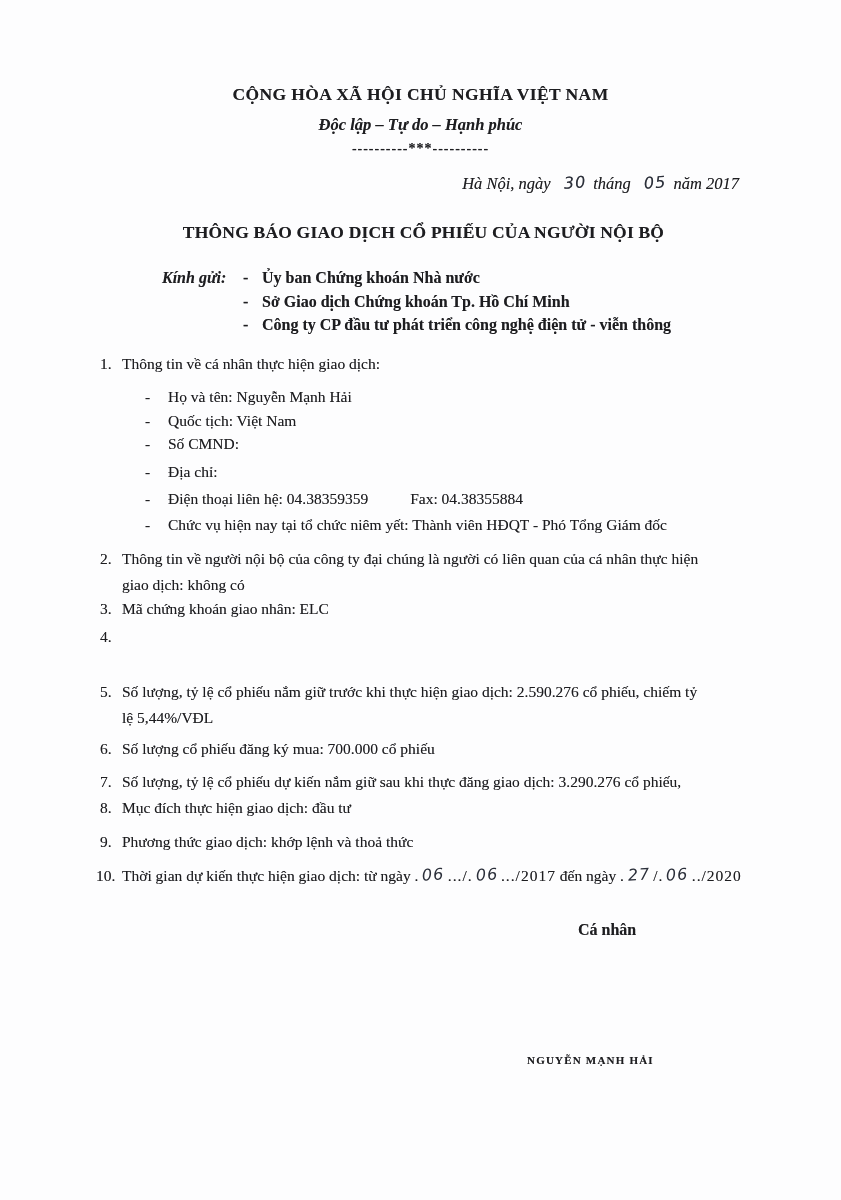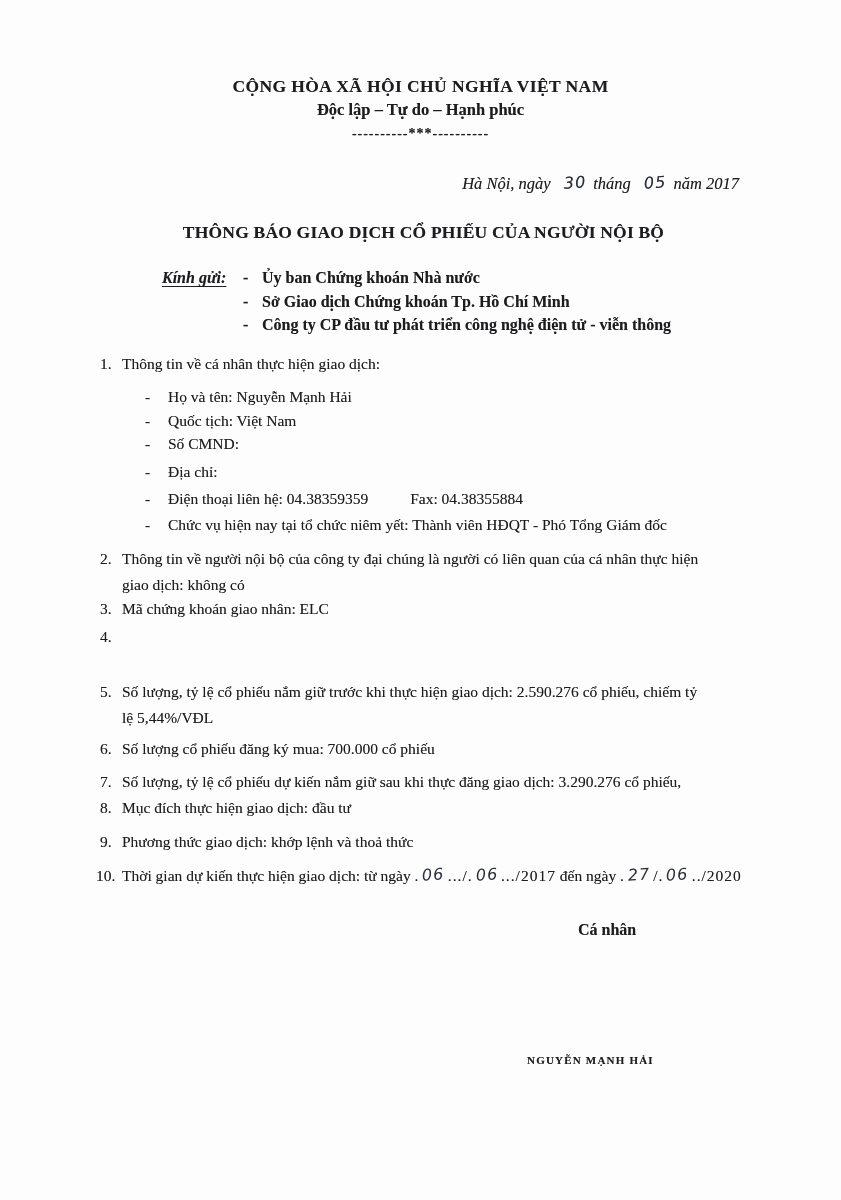--- a/index.html
+++ b/index.html
@@ -6,23 +6,23 @@
   body{
     width:841px;height:1200px;
     background:#fdfdfe;
     font-family:"Liberation Serif","DejaVu Serif",serif;
     color:#1d1d20;
     overflow:hidden;
   }
   .page{position:relative;width:841px;height:1200px;background:#fdfdfe;}
   .ink{text-shadow:0 0 .4px rgba(20,20,25,.45);}
   
-  .header{position:absolute;top:76px;left:0;width:100%;text-align:center;box-sizing:border-box;}
+  .header{position:absolute;top:84px;left:0;width:100%;text-align:center;box-sizing:border-box;}
   .nat-title{font-size:17.5px;font-weight:700;letter-spacing:.4px;}
-  .motto{font-size:16.5px;font-weight:700;margin-top:3px;}
+  .motto{font-size:16.5px;font-weight:700;font-style:italic;margin-top:10px;}
   .divider{font-size:14px;font-weight:700;margin-top:6px;letter-spacing:1px;}
   
   .dateline{position:absolute;top:174px;right:96px;font-size:16.5px;font-style:italic;}
   .dateline .seg{margin-right:6px;}
   
   .hand{
     display:inline-block;
     font-family:"DejaVu Sans",sans-serif;
     font-style:italic;
     font-size:16px;
@@ -31,21 +31,21 @@
     letter-spacing:1px;
     padding:0 3px;
   }
   
   .doc-title{position:absolute;top:222px;left:0;width:100%;text-align:center;padding-left:6px;box-sizing:border-box;
     font-size:17.5px;font-weight:700;letter-spacing:.2px;}
   
   .recipients{position:absolute;top:266px;left:162px;font-size:16px;}
   .rec-row{display:flex;line-height:23.5px;}
   .rec-label-col{flex:0 0 81px;}
-  .rec-label{font-weight:700;font-style:italic;text-decoration:underline;text-underline-offset:3px;}
+  .rec-label{font-weight:700;font-style:italic;text-underline-offset:3px;}
   .rec-dash{flex:0 0 19px;font-weight:700;}
   .rec-text{font-weight:700;white-space:nowrap;}
   
   .list{position:absolute;top:352px;left:100px;right:50px;font-size:15.5px;}
   .li{display:flex;line-height:23px;}
   .num{flex:0 0 22px;}
   .num-10{flex:0 0 26px;margin-left:-4px;}
   .cont{padding-left:22px;}
   .sub{display:flex;line-height:23px;padding-left:45px;}
   .sub .dash{flex:0 0 23px;}

